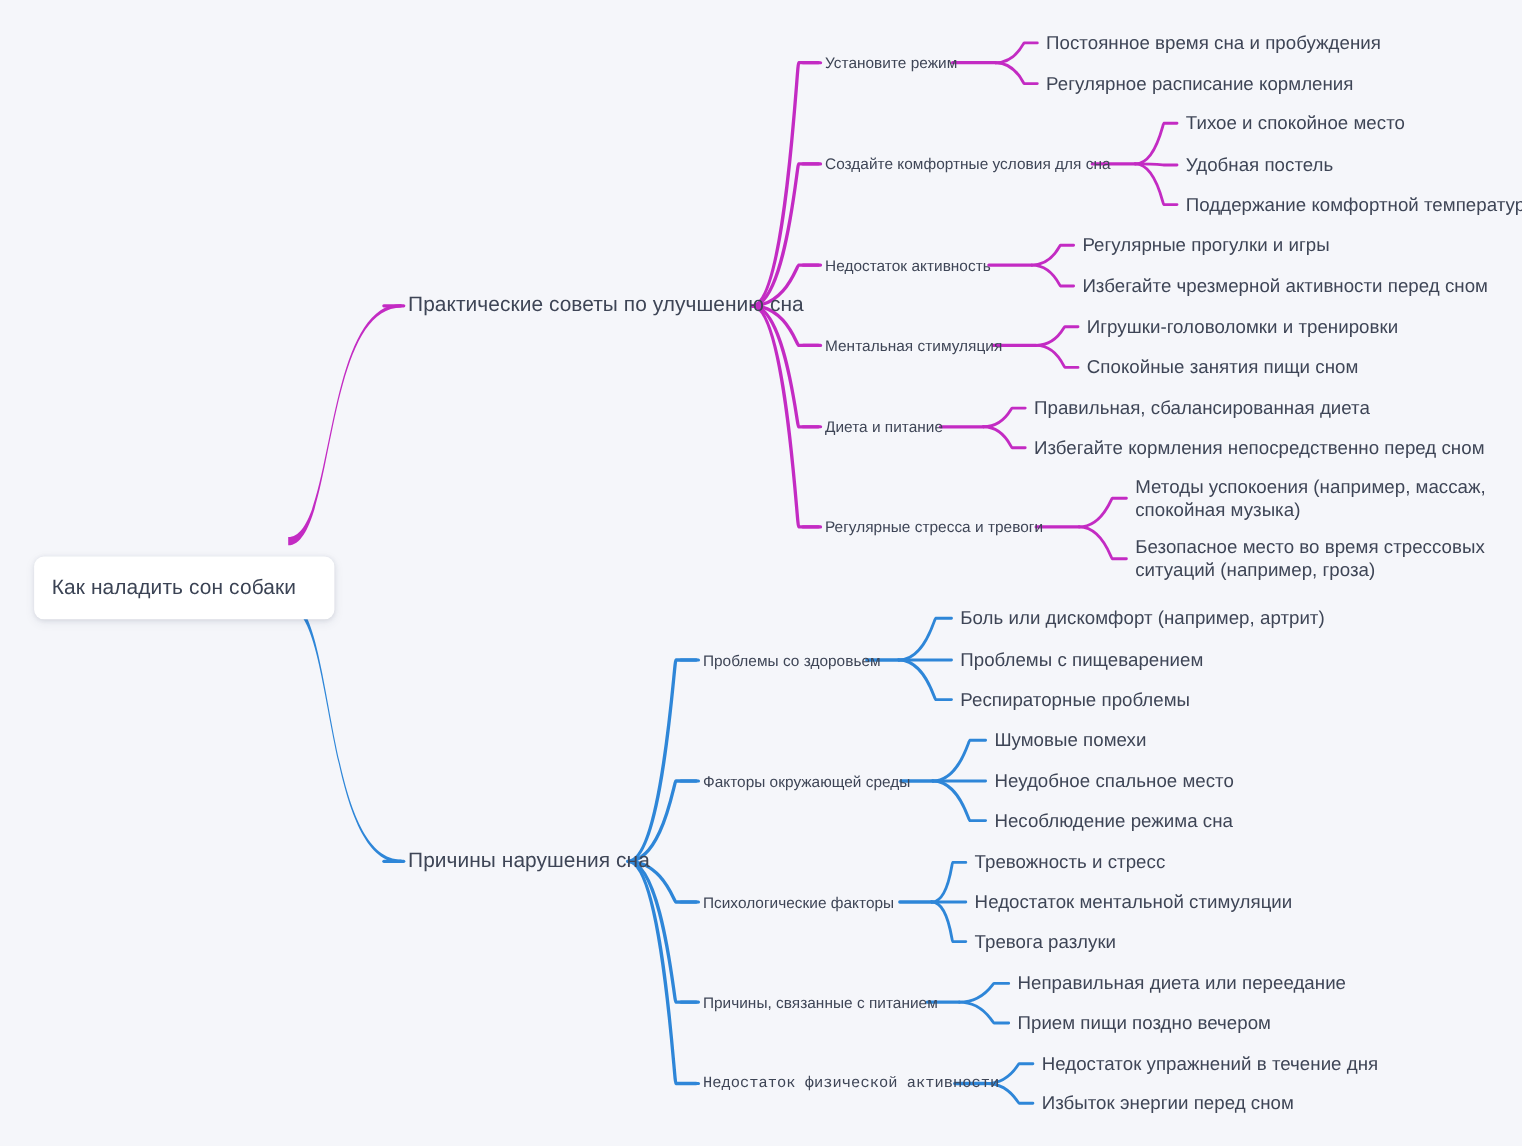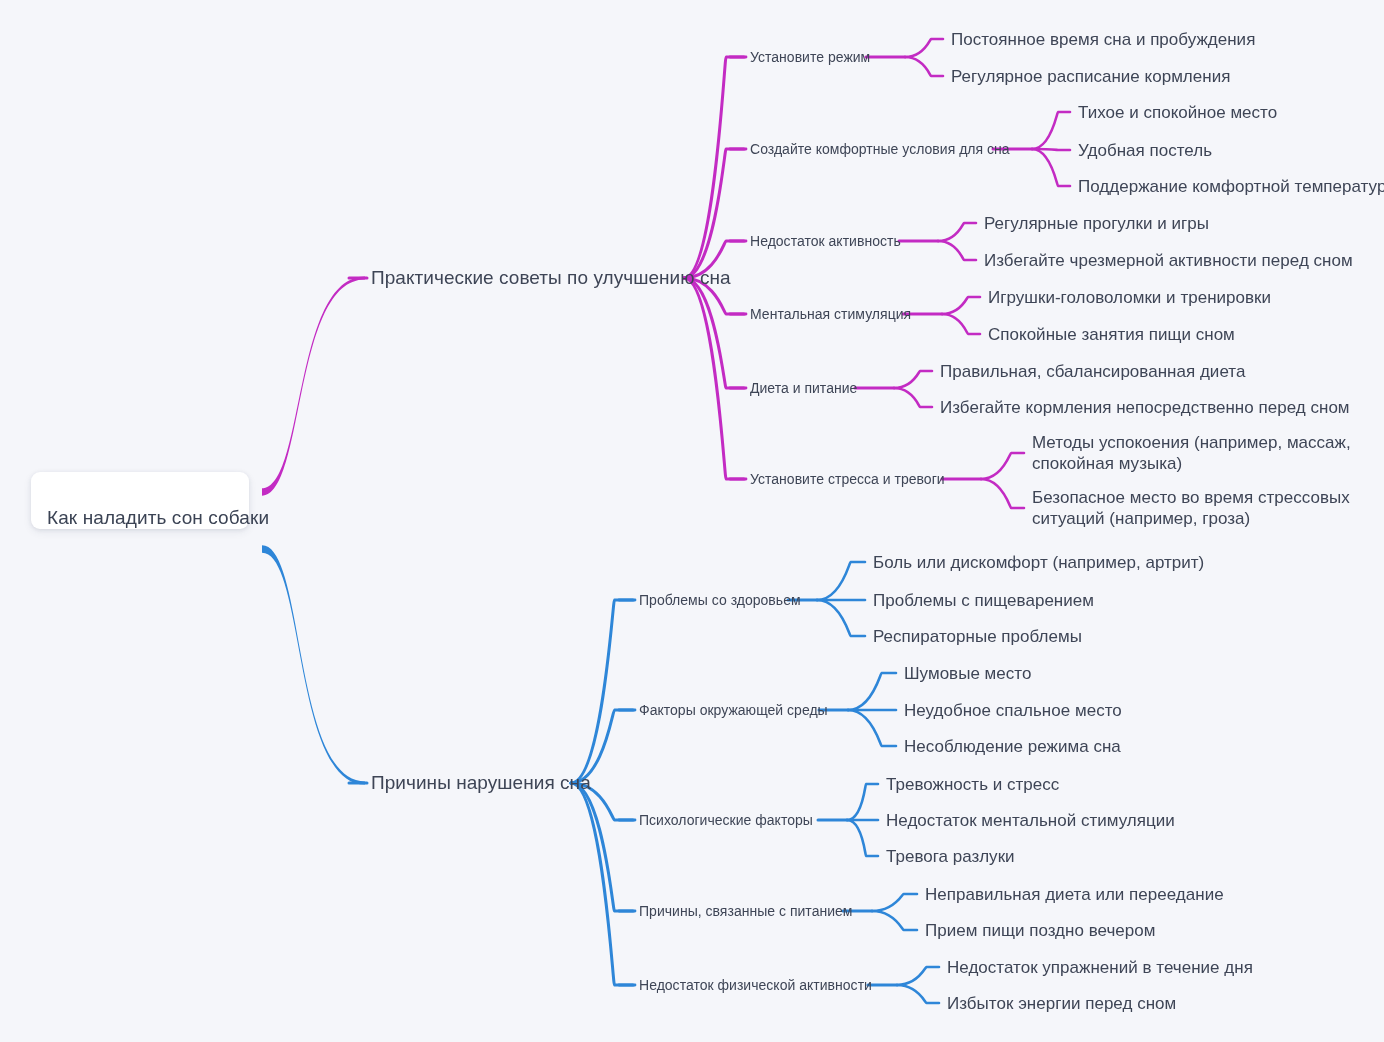--- a/index.html
+++ b/index.html
@@ -12,26 +12,26 @@
     position:relative;
   }
   #stage{position:absolute;left:0;top:0;width:1384px;height:1042px;}
   #edges{position:absolute;left:0;top:0;width:1384px;height:1042px;pointer-events:none;}
 
   .node{position:absolute;color:#3e4556;white-space:nowrap;}
   .node.wrap{white-space:normal;}
 
   
   #root-node{
-    left:31px;top:472px;
-    width:218px;height:57px;
+    left:31px;top:506px;
+    width:273px;height:57px;
     background:#ffffff;
     border-radius:9px;
     box-shadow:0 1px 4px rgba(40,50,80,.10), 0 3px 10px rgba(40,50,80,.07);
-    display:flex;align-items:flex-end;
+    display:flex;align-items:center;
     box-sizing:border-box;
     padding:0 16px;
   }
   #root-node .root-label{
     font-size:19px;
     color:#3b4354;
     letter-spacing:.1px;
   }
 
   
@@ -146,38 +146,38 @@
       <div class="node leaf-label" style="left: 1078px; top: 186px;"><span>Поддержание комфортной температуры</span></div>
       <div class="node topic-label" style="left: 750px; top: 241px;"><span>Недостаток активность</span></div>
       <div class="node leaf-label" style="left: 984px; top: 223px;"><span>Регулярные прогулки и игры</span></div>
       <div class="node leaf-label" style="left: 984px; top: 260px;"><span>Избегайте чрезмерной активности перед сном</span></div>
       <div class="node topic-label" style="left: 750px; top: 314px;"><span>Ментальная стимуляция</span></div>
       <div class="node leaf-label" style="left: 988px; top: 297px;"><span>Игрушки-головоломки и тренировки</span></div>
       <div class="node leaf-label" style="left: 988px; top: 334px;"><span>Спокойные занятия пищи сном</span></div>
       <div class="node topic-label" style="left: 750px; top: 388px;"><span>Диета и питание</span></div>
       <div class="node leaf-label" style="left: 940px; top: 371px; text-align: right;"><span>Правильная, сбалансированная диета</span></div>
       <div class="node leaf-label" style="left: 940px; top: 407px;"><span>Избегайте кормления непосредственно перед сном</span></div>
-      <div class="node topic-label" style="left: 750px; top: 479px;"><span>Установите стресса и тревоги</span></div>
+      <div class="node topic-label" style="left: 750px; top: 479px;"><span>Регулярные стресса и тревоги</span></div>
       <div class="node leaf-label wrap" style="left: 1032px; top: 453px;"><span>Методы успокоения (например, массаж, спокойная музыка)</span></div>
       <div class="node leaf-label wrap" style="left: 1032px; top: 508px;"><span>Безопасное место во время стрессовых ситуаций (например, гроза)</span></div>
       <div class="node branch-label" style="left: 371px; top: 278px;"><span>Практические советы по улучшению сна</span></div>
       <div class="node topic-label" style="left: 639px; top: 600px;"><span>Проблемы со здоровьем</span></div>
       <div class="node leaf-label" style="left: 873px; top: 562px;"><span>Боль или дискомфорт (например, артрит)</span></div>
       <div class="node leaf-label" style="left: 873px; top: 600px;"><span>Проблемы с пищеварением</span></div>
       <div class="node leaf-label" style="left: 873px; top: 636px;"><span>Респираторные проблемы</span></div>
       <div class="node topic-label" style="left: 639px; top: 710px;"><span>Факторы окружающей среды</span></div>
-      <div class="node leaf-label" style="left: 904px; top: 673px;"><span>Шумовые место</span></div>
+      <div class="node leaf-label" style="left: 904px; top: 673px;"><span>Шумовые помехи</span></div>
       <div class="node leaf-label" style="left: 904px; top: 710px;"><span>Неудобное спальное место</span></div>
       <div class="node leaf-label" style="left: 904px; top: 746px;"><span>Несоблюдение режима сна</span></div>
       <div class="node topic-label" style="left: 639px; top: 820px;"><span>Психологические факторы</span></div>
       <div class="node leaf-label" style="left: 886px; top: 784px;"><span>Тревожность и стресс</span></div>
       <div class="node leaf-label" style="left: 886px; top: 820px;"><span>Недостаток ментальной стимуляции</span></div>
       <div class="node leaf-label" style="left: 886px; top: 856px;"><span>Тревога разлуки</span></div>
       <div class="node topic-label" style="left: 639px; top: 911px;"><span>Причины, связанные с питанием</span></div>
       <div class="node leaf-label" style="left: 925px; top: 894px;"><span>Неправильная диета или переедание</span></div>
       <div class="node leaf-label" style="left: 925px; top: 930px;"><span>Прием пищи поздно вечером</span></div>
-      <div class="node topic-label" style="left: 639px; top: 985px;"><span>Недостаток физической активности</span></div>
+      <div class="node topic-label" style="left: 639px; top: 985px; font-family: Liberation Mono, monospace;"><span>Недостаток физической активности</span></div>
       <div class="node leaf-label" style="left: 947px; top: 967px;"><span>Недостаток упражнений в течение дня</span></div>
       <div class="node leaf-label" style="left: 947px; top: 1003px;"><span>Избыток энергии перед сном</span></div>
       <div class="node branch-label" style="left: 371px; top: 783px;"><span>Причины нарушения сна</span></div>
     </div>
 
 </div>
 
 </body></html>

